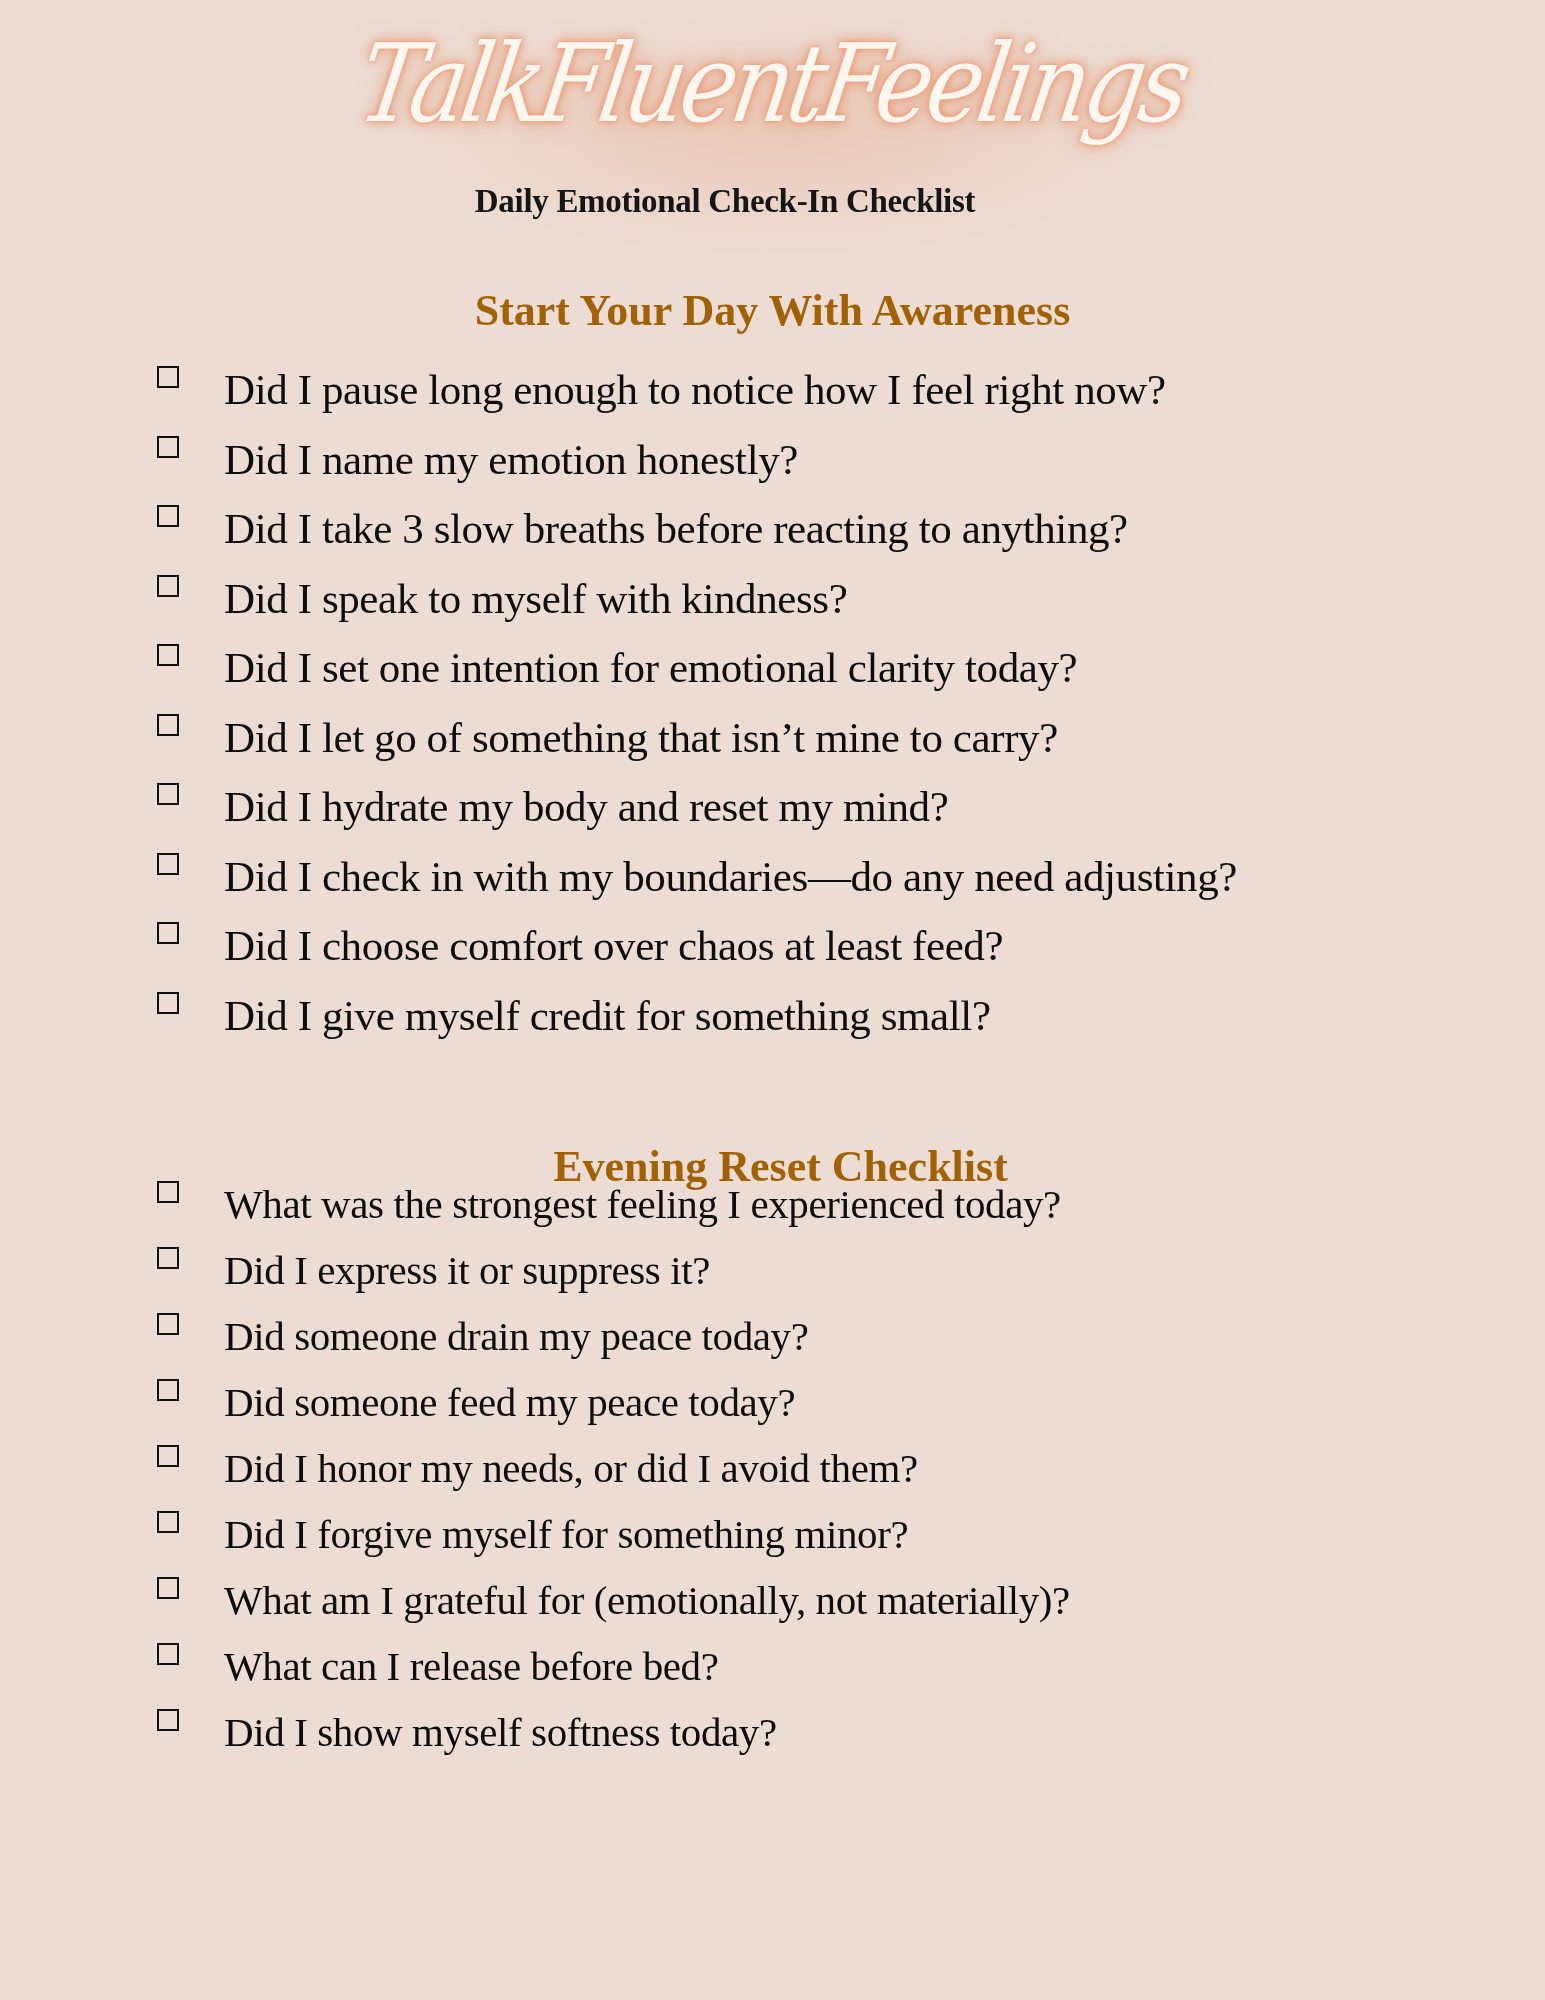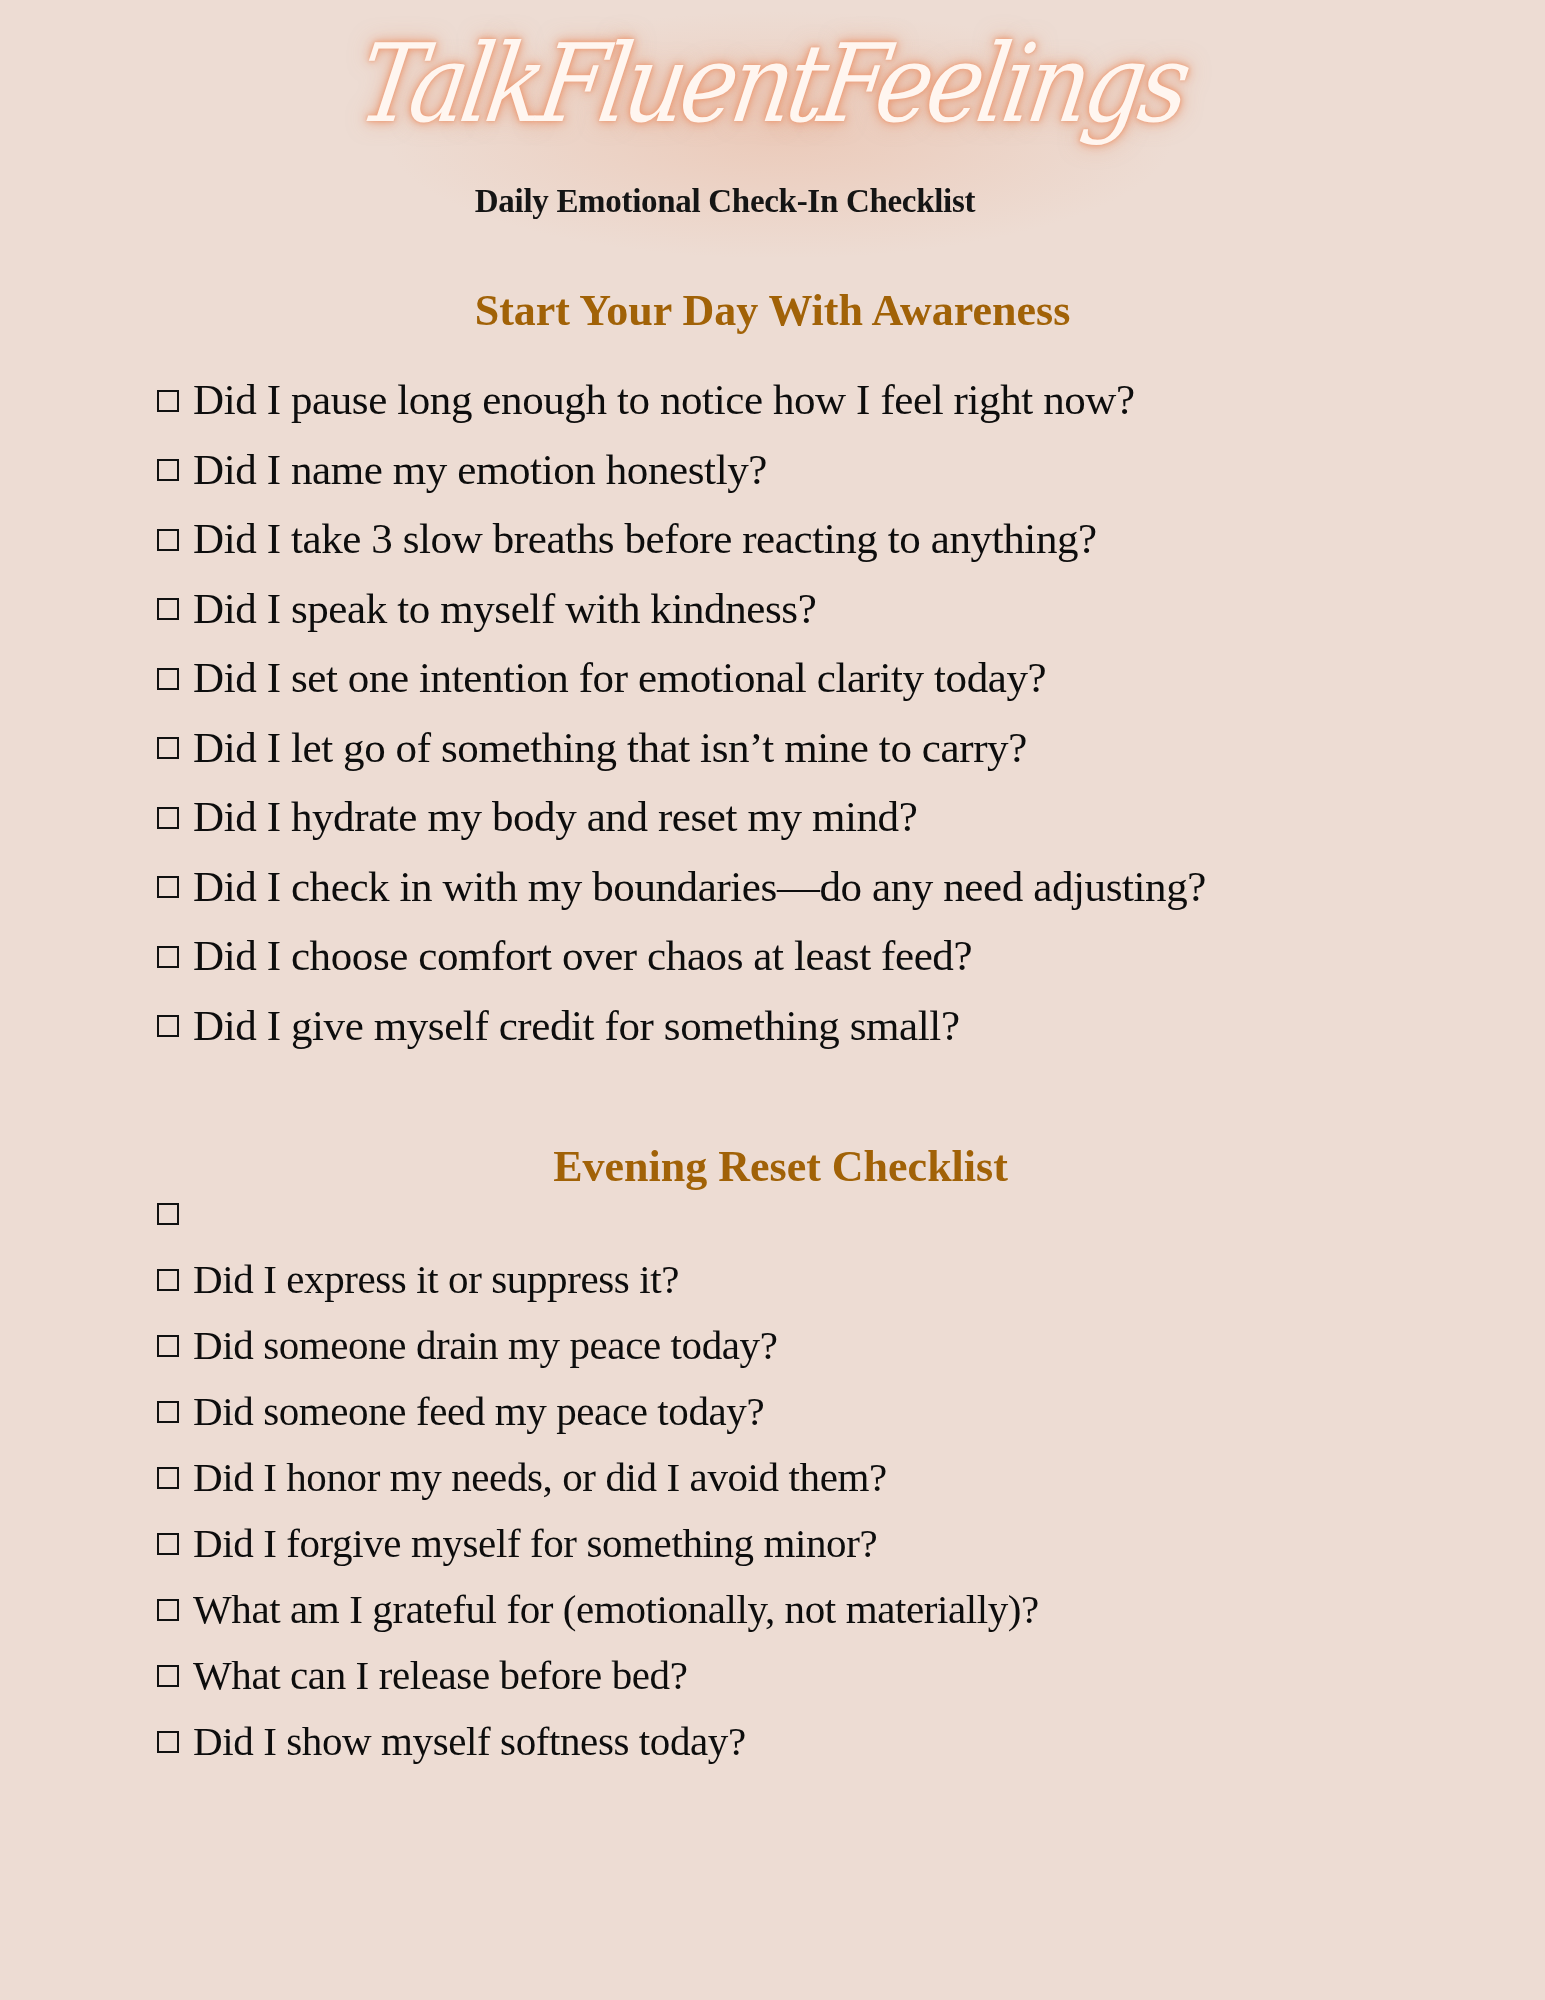--- a/index.html
+++ b/index.html
@@ -52,23 +52,24 @@
     color: #a16207;
   }
   .list {
     position: absolute;
     left: 157px;
     margin: 0; padding: 0;
     list-style: none;
   }
   .item {
     display: flex;
-    align-items: center;
+    align-items: flex-start;
     white-space: nowrap;
     color: #0d0d0d;
+    gap: 31px;
   }
   .morning .item { height: 69.5px; font-size: 43px; }
   .evening .item { height: 66px; font-size: 41px; }
   .box {
     display: inline-block;
     width: 22px; height: 22px;
     border: 2px solid #111;
     box-sizing: border-box;
     margin-right: 14px;
     position: relative;
@@ -127,20 +128,21 @@
       <span class="box"></span>
       <span class="text">Did I give myself credit for something small?</span>
     </li>
 </ul>
 
 <h2 class="section-title" style="top:1133px;margin:8px;">Evening Reset Checklist</h2>
 
 <ul class="list evening" style="top:1180px;">
   <li class="item">
       <span class="box"></span>
+      <span class="text">What was the strongest feeling I experienced today?</span>
     </li>
   <li class="item">
       <span class="box"></span>
       <span class="text">Did I express it or suppress it?</span>
     </li>
   <li class="item">
       <span class="box"></span>
       <span class="text">Did someone drain my peace today?</span>
     </li>
   <li class="item">

